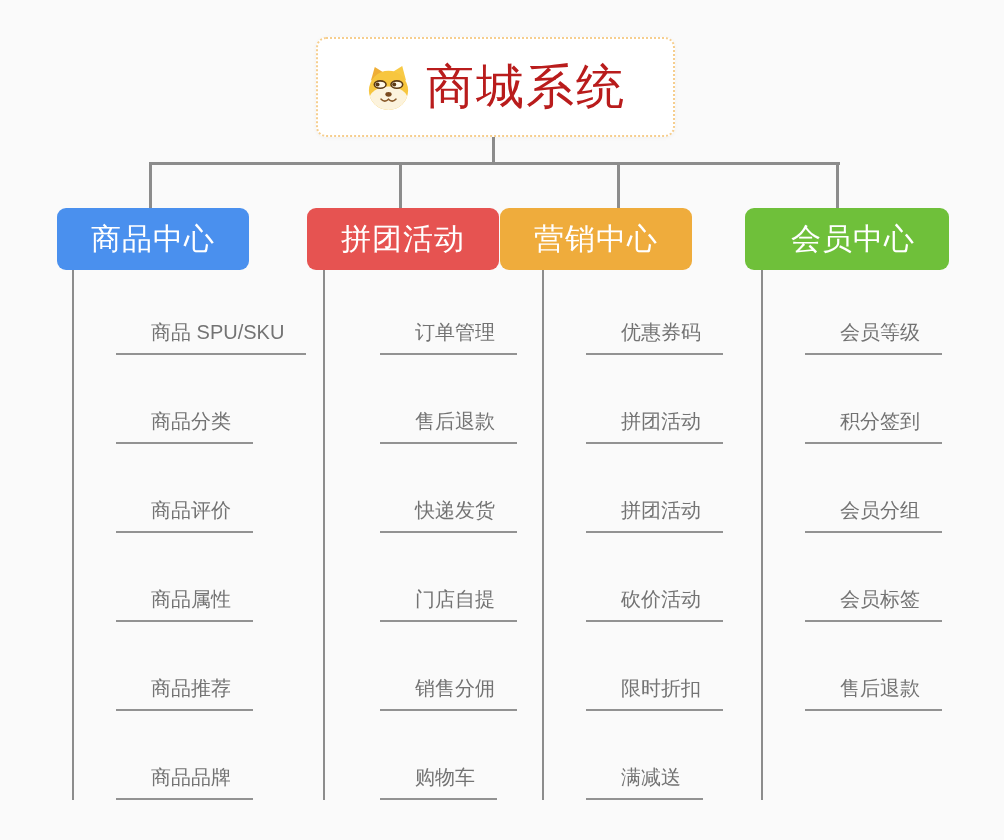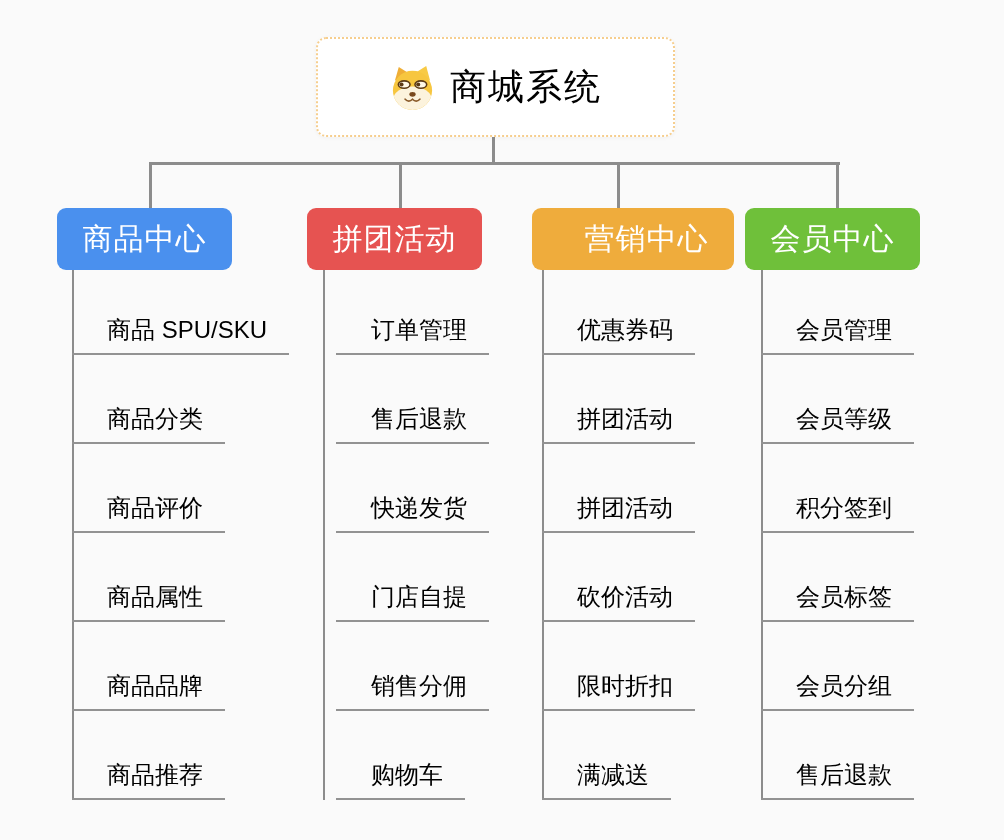--- a/index.html
+++ b/index.html
@@ -29,54 +29,55 @@
     position:absolute;left:316px;top:37px;width:359px;height:100px;
     background:#FFFFFF;
     border:2px dotted #F6CE8E;
     border-radius:10px;
     box-sizing:border-box;
     display:flex;align-items:center;justify-content:center;gap:14px;
     box-shadow:0 1px 4px rgba(0,0,0,0.04);
     cursor:pointer;
   }
   .root-title{
-    font-size:36px;
+    font-size:48px;
     letter-spacing:2px;
-    color:#000000;
+    color:#b91c1c;
     white-space:nowrap;
   }
   .doge{width:47px;height:47px;flex:0 0 auto;}
   
   .branch-box{
-    position:absolute;top:208px;width:175px;height:62px;
+    position:absolute;top:208px;width:192px;height:62px;
     border-radius:9px;
     display:flex;align-items:center;justify-content:center;
     color:#FFFFFF;font-size:30px;letter-spacing:1px;
     white-space:nowrap;cursor:pointer;
   }
   .box-0{left:57px;}
   .box-1{left:307px;}
-  .box-2{left:532px;padding-left:27px;}
+  .box-2{left:500px;}
   .box-3{left:745px;}
   
   .col{position:absolute;top:266px;}
   .col-0{left:72px;}
   .col-1{left:336px;}
   .col-2{left:542px;}
   .col-3{left:761px;}
   .topic{
     height:89px;
     display:flex;align-items:flex-end;
     width:fit-content;
     box-sizing:border-box;
     padding:0 22px 7px 35px;
     border-bottom:2px solid #929292;
-    font-size:24px;color:#000000;
+    font-size:20px;color:#737373;
     white-space:nowrap;
     cursor:pointer;
+    margin-left:44px;
   }
 </style>
 </head>
 <body>
 
 <div class="canvas">
 
   <div class="line root-drop"></div>
   <div class="line trunk"></div>
   <div class="line drop drop-0"></div>
@@ -111,31 +112,31 @@
 
   <div class="branch-box box-0" style="background-color: rgb(74, 144, 238);">
     <span>商品中心</span>
   </div>
   <div class="branch-box box-1" style="background-color: rgb(230, 83, 81);">
     <span>拼团活动</span>
   </div>
   <div class="branch-box box-2" style="background-color: rgb(239, 172, 60);">
     <span>营销中心</span>
   </div>
-  <div class="branch-box box-3" style="background-color: rgb(111, 192, 58);">
+  <div class="branch-box box-3" style="background-color: rgb(111, 192, 58); padding-left: 12px;">
     <span>会员中心</span>
   </div>
 
   <div class="col col-0">
     <div class="topic">商品 SPU/SKU</div>
     <div class="topic">商品分类</div>
     <div class="topic">商品评价</div>
     <div class="topic">商品属性</div>
+    <div class="topic">商品推荐</div>
     <div class="topic">商品品牌</div>
-    <div class="topic">商品推荐</div>
   </div>
 
   <div class="col col-1">
     <div class="topic">订单管理</div>
     <div class="topic">售后退款</div>
     <div class="topic">快递发货</div>
     <div class="topic">门店自提</div>
     <div class="topic">销售分佣</div>
     <div class="topic">购物车</div>
   </div>
@@ -143,21 +144,20 @@
   <div class="col col-2">
     <div class="topic">优惠券码</div>
     <div class="topic">拼团活动</div>
     <div class="topic">拼团活动</div>
     <div class="topic">砍价活动</div>
     <div class="topic">限时折扣</div>
     <div class="topic">满减送</div>
   </div>
 
   <div class="col col-3">
-    <div class="topic">会员管理</div>
     <div class="topic">会员等级</div>
     <div class="topic">积分签到</div>
+    <div class="topic">会员分组</div>
     <div class="topic">会员标签</div>
-    <div class="topic">会员分组</div>
     <div class="topic">售后退款</div>
   </div>
 
 </div>
 
 </body></html>

